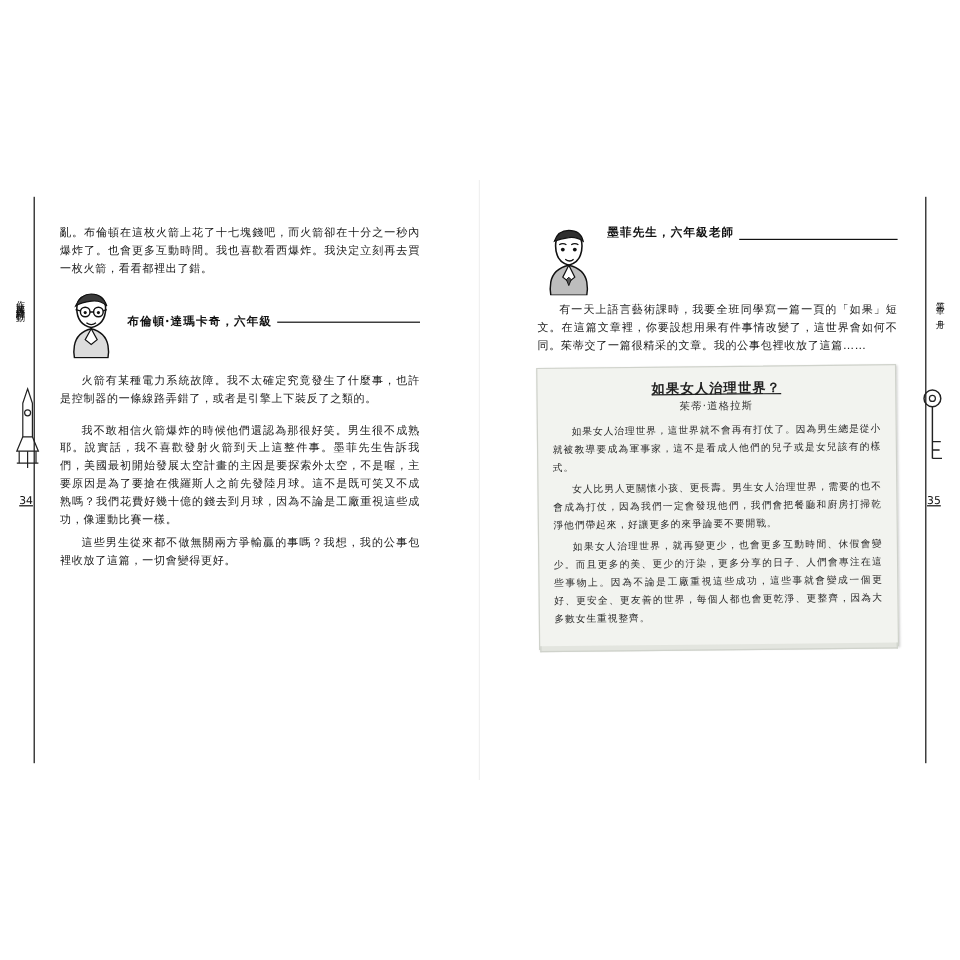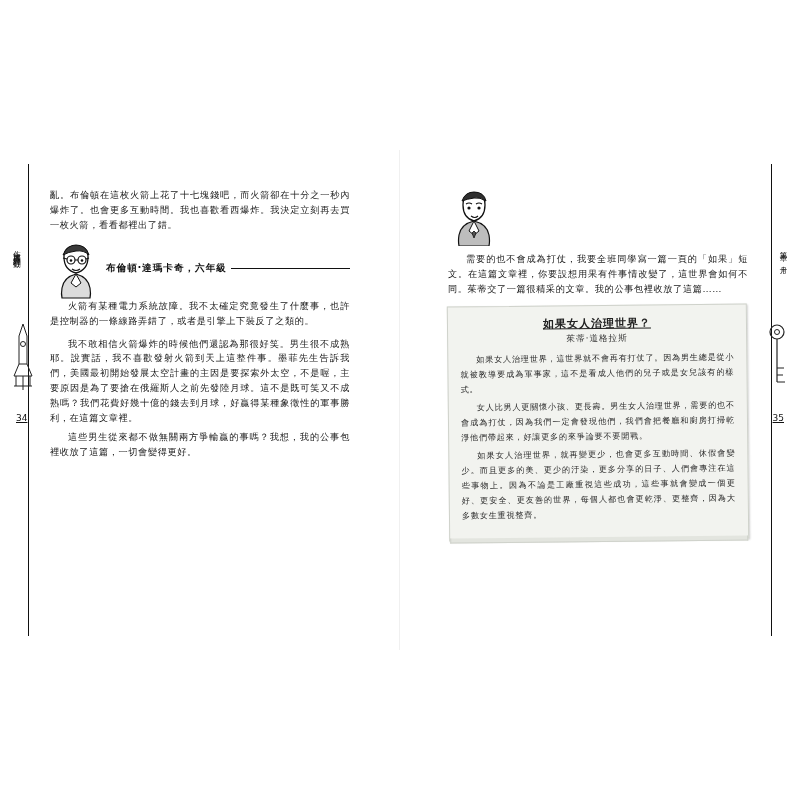--- a/index.html
+++ b/index.html
@@ -125,21 +125,21 @@
   }
 
   .avatar {
     width: 52px;
     height: 58px;
     flex: 0 0 52px;
     position: relative;
   }
 
   .speaker-body {
-    margin-top: 0;
+    margin-top: 12px;
   }
 
   
   .rt-speaker {
     display: flex;
     align-items: flex-start;
     gap: 6px;
     margin-bottom: 6px;
   }
 
@@ -226,21 +226,21 @@
             <path d="M26 33 q-12 3-14 14 q-1 6 0 10 h28 q1-4 0-10 q-2-11-14-14z" fill="#dcdcdc" stroke="#111" stroke-width="1.2"></path>
             <path d="M26 33 l-5 9 l5 4 l5-4z" fill="#fff" stroke="#111" stroke-width="1"></path>
           </svg>
           <span class="speaker-name">布倫頓‧達瑪卡奇，六年級</span>
           <span class="name-rule"></span>
         </div>
         <p class="para indent speaker-body">火箭有某種電力系統故障。我不太確定究竟發生了什麼事，也許是控制器的一條線路弄錯了，或者是引擎上下裝反了之類的。</p>
       </div>
 
       <div class="speaker">
-        <p class="para indent speaker-body">我不敢相信火箭爆炸的時候他們還認為那很好笑。男生很不成熟耶。說實話，我不喜歡發射火箭到天上這整件事。墨菲先生告訴我們，美國最初開始發展太空計畫的主因是要探索外太空，不是喔，主要原因是為了要搶在俄羅斯人之前先發陸月球。這不是既可笑又不成熟嗎？我們花費好幾十億的錢去到月球，好贏得某種象徵性的軍事勝利，在這篇文章裡。</p>
+        <p class="para indent speaker-body">我不敢相信火箭爆炸的時候他們還認為那很好笑。男生很不成熟耶。說實話，我不喜歡發射火箭到天上這整件事。墨菲先生告訴我們，美國最初開始發展太空計畫的主因是要探索外太空，不是喔，主要原因是為了要搶在俄羅斯人之前先發陸月球。這不是既可笑又不成熟嗎？我們花費好幾十億的錢去到月球，因為不論是工廠重視這些成功，像運動比賽一樣。</p>
       </div>
 
       <p class="para indent">這些男生從來都不做無關兩方爭輸贏的事嗎？我想，我的公事包裡收放了這篇，一切會變得更好。</p>
     </div>
   </div>
 
   <div class="page page-right">
     <div class="side-rule right-rule"></div>
     <div class="running-title rt-right">第二章‧十月</div>
     <div class="folio folio-right">35</div>
@@ -258,22 +258,28 @@
           <path d="M15 17 q0-12 11-12 q11 0 11 12 q0 13-11 16 q-11-3-11-16z" fill="#fff" stroke="#111" stroke-width="1.3"></path>
           <path d="M14 13 q3-9 12-9 q10 0 12 9 q-6-4-12-3 q-7 1-12 3z" fill="#2f2f2f" stroke="#111" stroke-width="1"></path>
           <path d="M18 16 q3-2 6 0 M28 16 q3-2 6 0" stroke="#111" stroke-width="1.1" fill="none"></path>
           <circle cx="21" cy="20" r="1.6" fill="#111"></circle>
           <circle cx="31" cy="20" r="1.6" fill="#111"></circle>
           <path d="M23 28 q4 3 7 0" stroke="#111" stroke-width="1.1" fill="none"></path>
           <path d="M26 33 q-13 3-15 14 q-1 6 0 11 h30 q1-5 0-11 q-2-11-15-14z" fill="#bdbdbd" stroke="#111" stroke-width="1.2"></path>
           <path d="M26 33 l-5 10 l5 4 l5-4z" fill="#fff" stroke="#111" stroke-width="1"></path>
           <path d="M24 45 l2 5 l2-5 l-2-2z" fill="#555" stroke="#111" stroke-width="0.8"></path>
         </svg>
-      </div>
-      <p class="para indent">需要的也不會成為打仗，我要全班同學寫一篇一頁的「如果」短文。在這篇文章裡，你要設想用果有件事情改變了，這世界會如何不同。茱蒂交了一篇很精采的文章。我的公事包裡收放了這篇……</p>
+        <div style="flex:1">
+          <div style="display:flex;align-items:flex-end;gap:4px">
+            <span class="speaker-name">墨菲先生，六年級老師</span>
+            <span class="name-rule"></span>
+          </div>
+        </div>
+      </div>
+      <p class="para indent">有一天上語言藝術課時，我要全班同學寫一篇一頁的「如果」短文。在這篇文章裡，你要設想用果有件事情改變了，這世界會如何不同。茱蒂交了一篇很精采的文章。我的公事包裡收放了這篇……</p>
 
       <div class="note">
         <div class="note-title">如果女人治理世界？</div>
         <div class="note-byline">茱蒂‧道格拉斯</div>
         <p class="note-line ind">如果女人治理世界，這世界就不會再有打仗了。因為男生總是從小就被教導要成為軍事家，這不是看成人他們的兒子或是女兒該有的樣式。</p>
         <p class="note-line ind">女人比男人更關懷小孩、更長壽。男生女人治理世界，需要的也不會成為打仗，因為我們一定會發現他們，我們會把餐廳和廚房打掃乾淨他們帶起來，好讓更多的來爭論要不要開戰。</p>
         <p class="note-line ind">如果女人治理世界，就再變更少，也會更多互動時間、休假會變少。而且更多的美、更少的汙染，更多分享的日子、人們會專注在這些事物上。因為不論是工廠重視這些成功，這些事就會變成一個更好、更安全、更友善的世界，每個人都也會更乾淨、更整齊，因為大多數女生重視整齊。</p>
         <div class="note-edge"></div>
       </div>
     </div>

